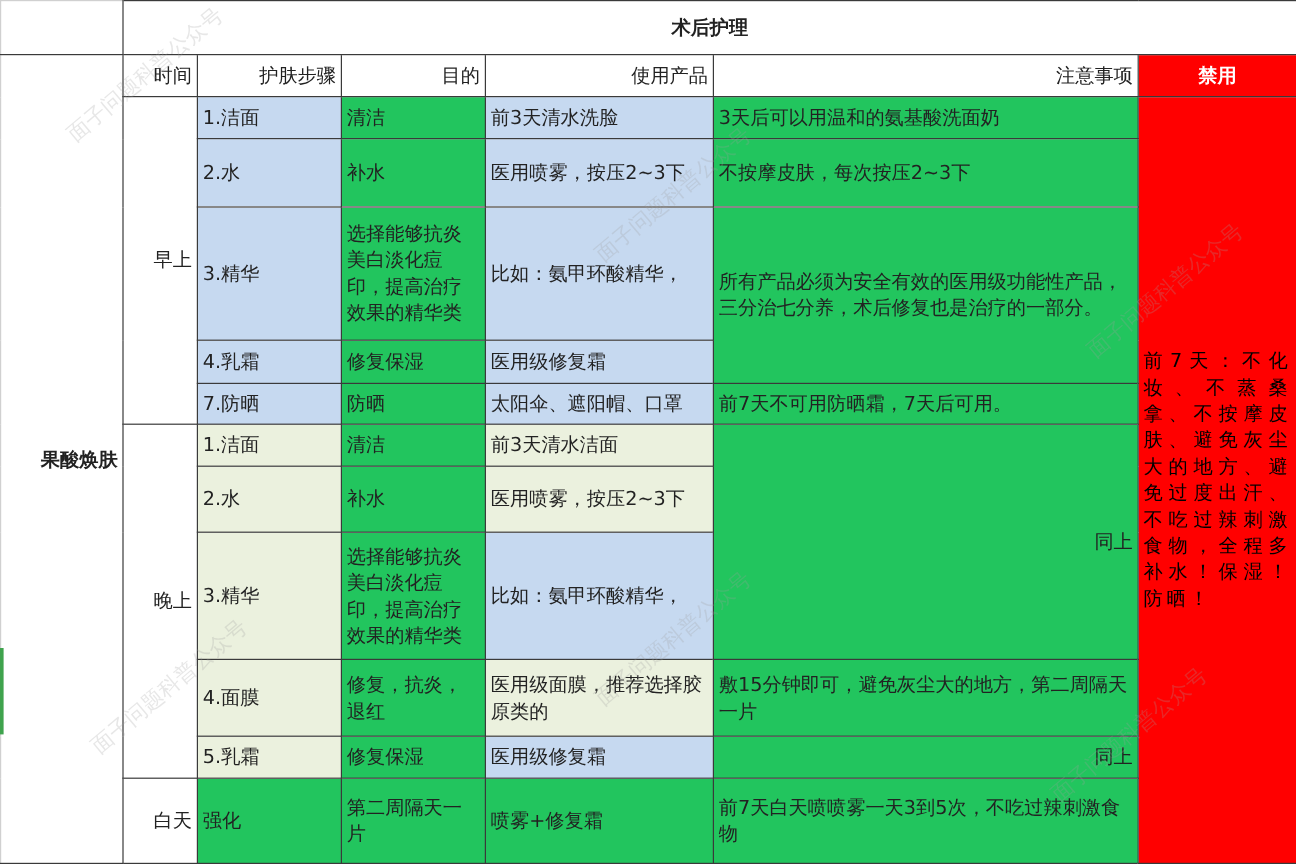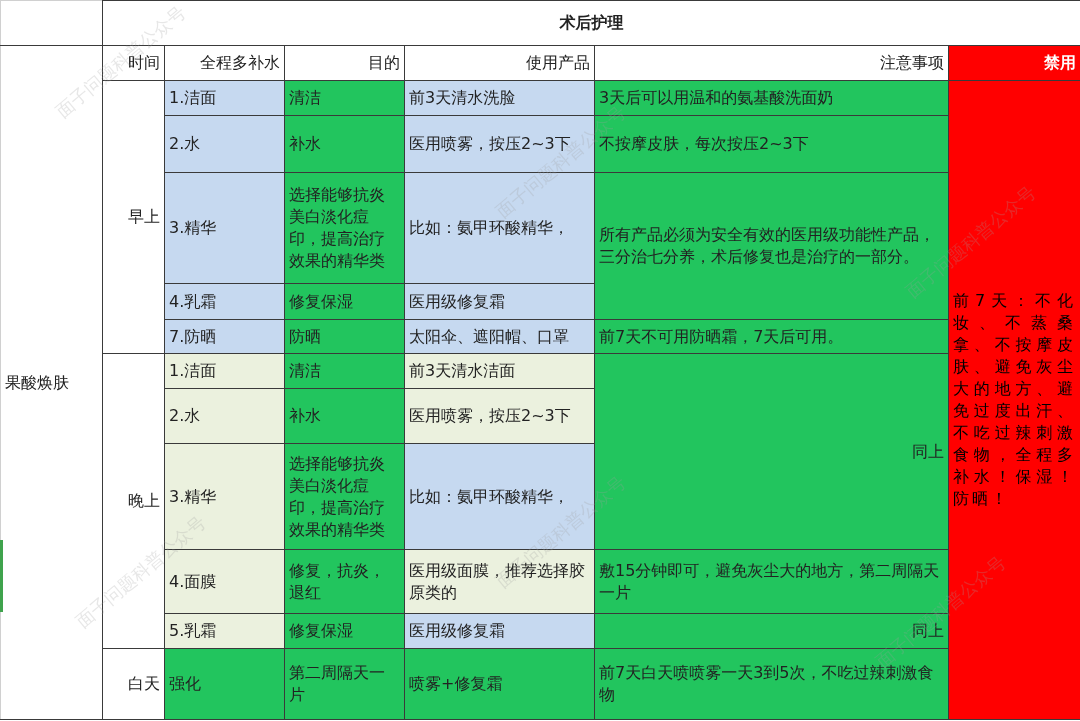--- a/index.html
+++ b/index.html
@@ -9,22 +9,22 @@
   table.grid { border-collapse:collapse; table-layout:fixed; width:1080px; height:720px; }
   table.grid td { border:1px solid #3a3a3a; padding:0 4px; font-size:16px; line-height:22px;
                   vertical-align:middle; overflow:hidden; }
   .c { text-align:right;margin-top:34px; }
   .l { text-align:right; }
   .blue { background:#c6d9f0; }
   .green { background:#ebf1de; }
   .white { background:#22c55e; }
   .red { background:#ff0000; color:#000; }
   .title { font-weight:bold; font-size:18px; text-align:center; }
-  .proc { font-weight:normal; font-size:19px; text-align:left; border-left:1px solid #d0d0d0 !important; }
-  .hdr-red { background:#ff0000; color:#ffffff; font-weight:bold; text-align:right; }
+  .proc { font-weight:bold; font-size:19px; text-align:right; border-left:1px solid #d0d0d0 !important; }
+  .hdr-red { background:#ff0000; color:#ffffff; font-weight:bold; text-align:center; }
   .forbid { font-size:17px; line-height:26px; letter-spacing:3px; text-align:justify; padding:0 6px; }
   .greenbar { position:absolute; left:0; top:540px; width:3px; height:72px; background:#3fa34d; }
   .corner { border-left:1px solid #d0d0d0 !important; border-top:1px solid #d0d0d0 !important; }
   .watermark { position:absolute; color:rgba(160,160,160,0.25); font-size:18px; transform:rotate(-40deg);
                pointer-events:none; white-space:nowrap; }
 </style>
 </head>
 <body>
 
 <div class="sheet">
@@ -41,21 +41,21 @@
 
   <tbody>
         <tr style="height:45px">
     <td class="corner"></td>
     <td colspan="6" class="title">术后护理</td>
   </tr>
 
   <tr style="height:35px">
     <td rowspan="12" class="proc">果酸焕肤</td>
     <td class="c">时间</td>
-    <td class="c">全程多补水</td>
+    <td class="c">护肤步骤</td>
     <td class="c">目的</td>
     <td class="l">使用产品</td>
     <td class="c">注意事项</td>
     <td class="hdr-red">禁用</td>
   </tr>
 
   <tr style="height:35px">
     <td rowspan="5" class="c">早上</td>
     <td class="blue">1.洁面</td>
     <td class="white">清洁</td>

